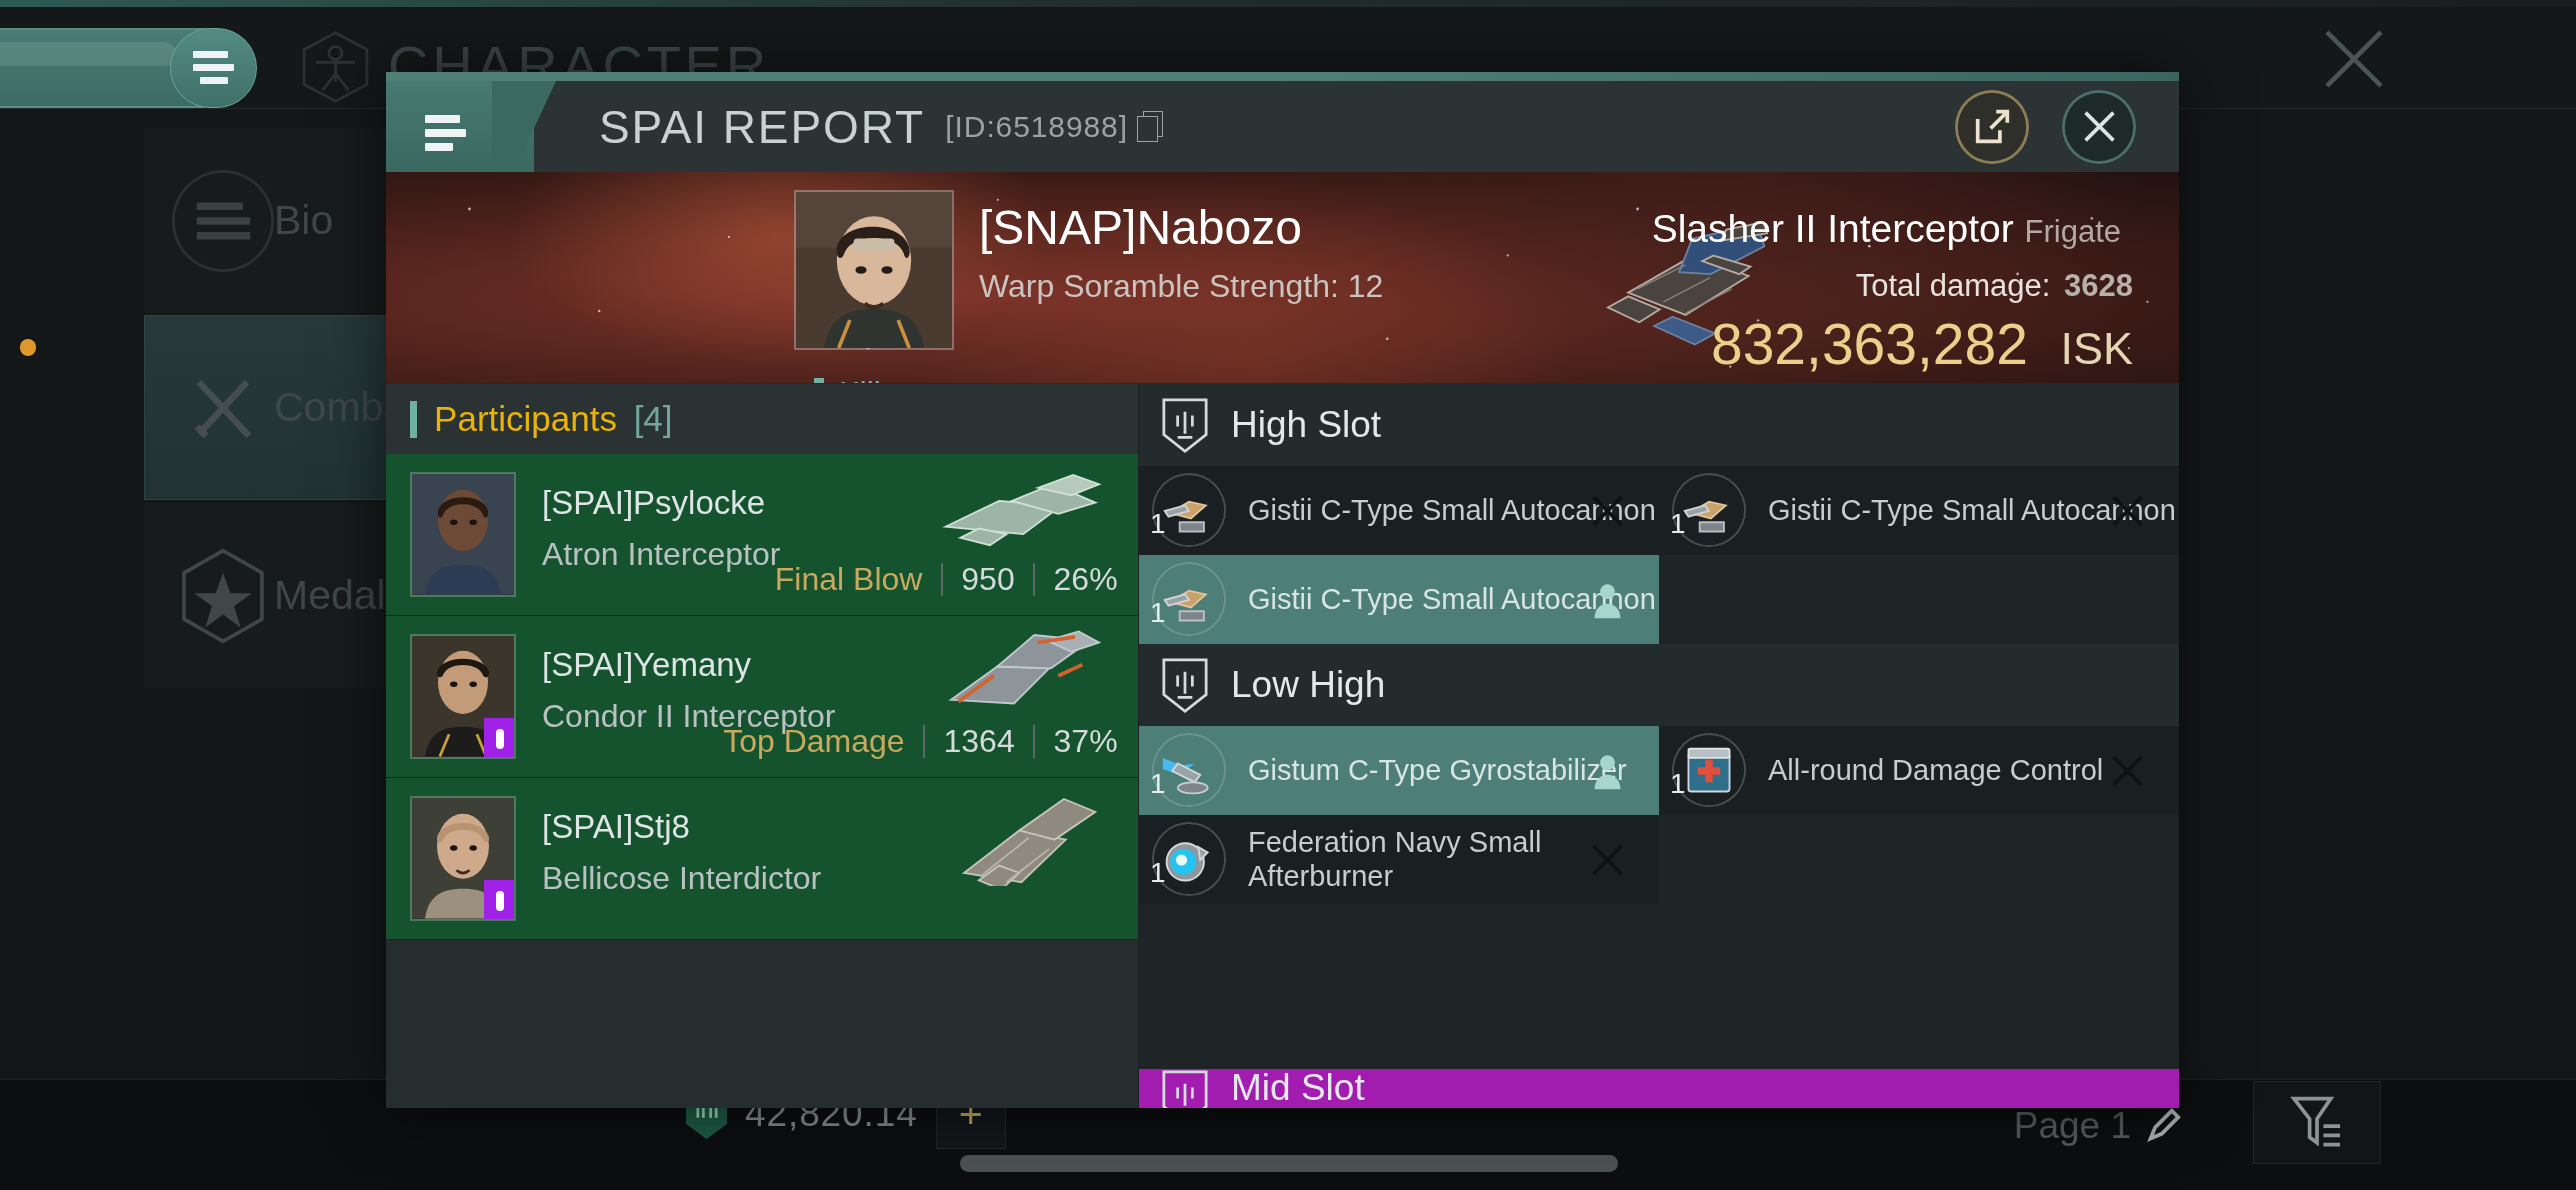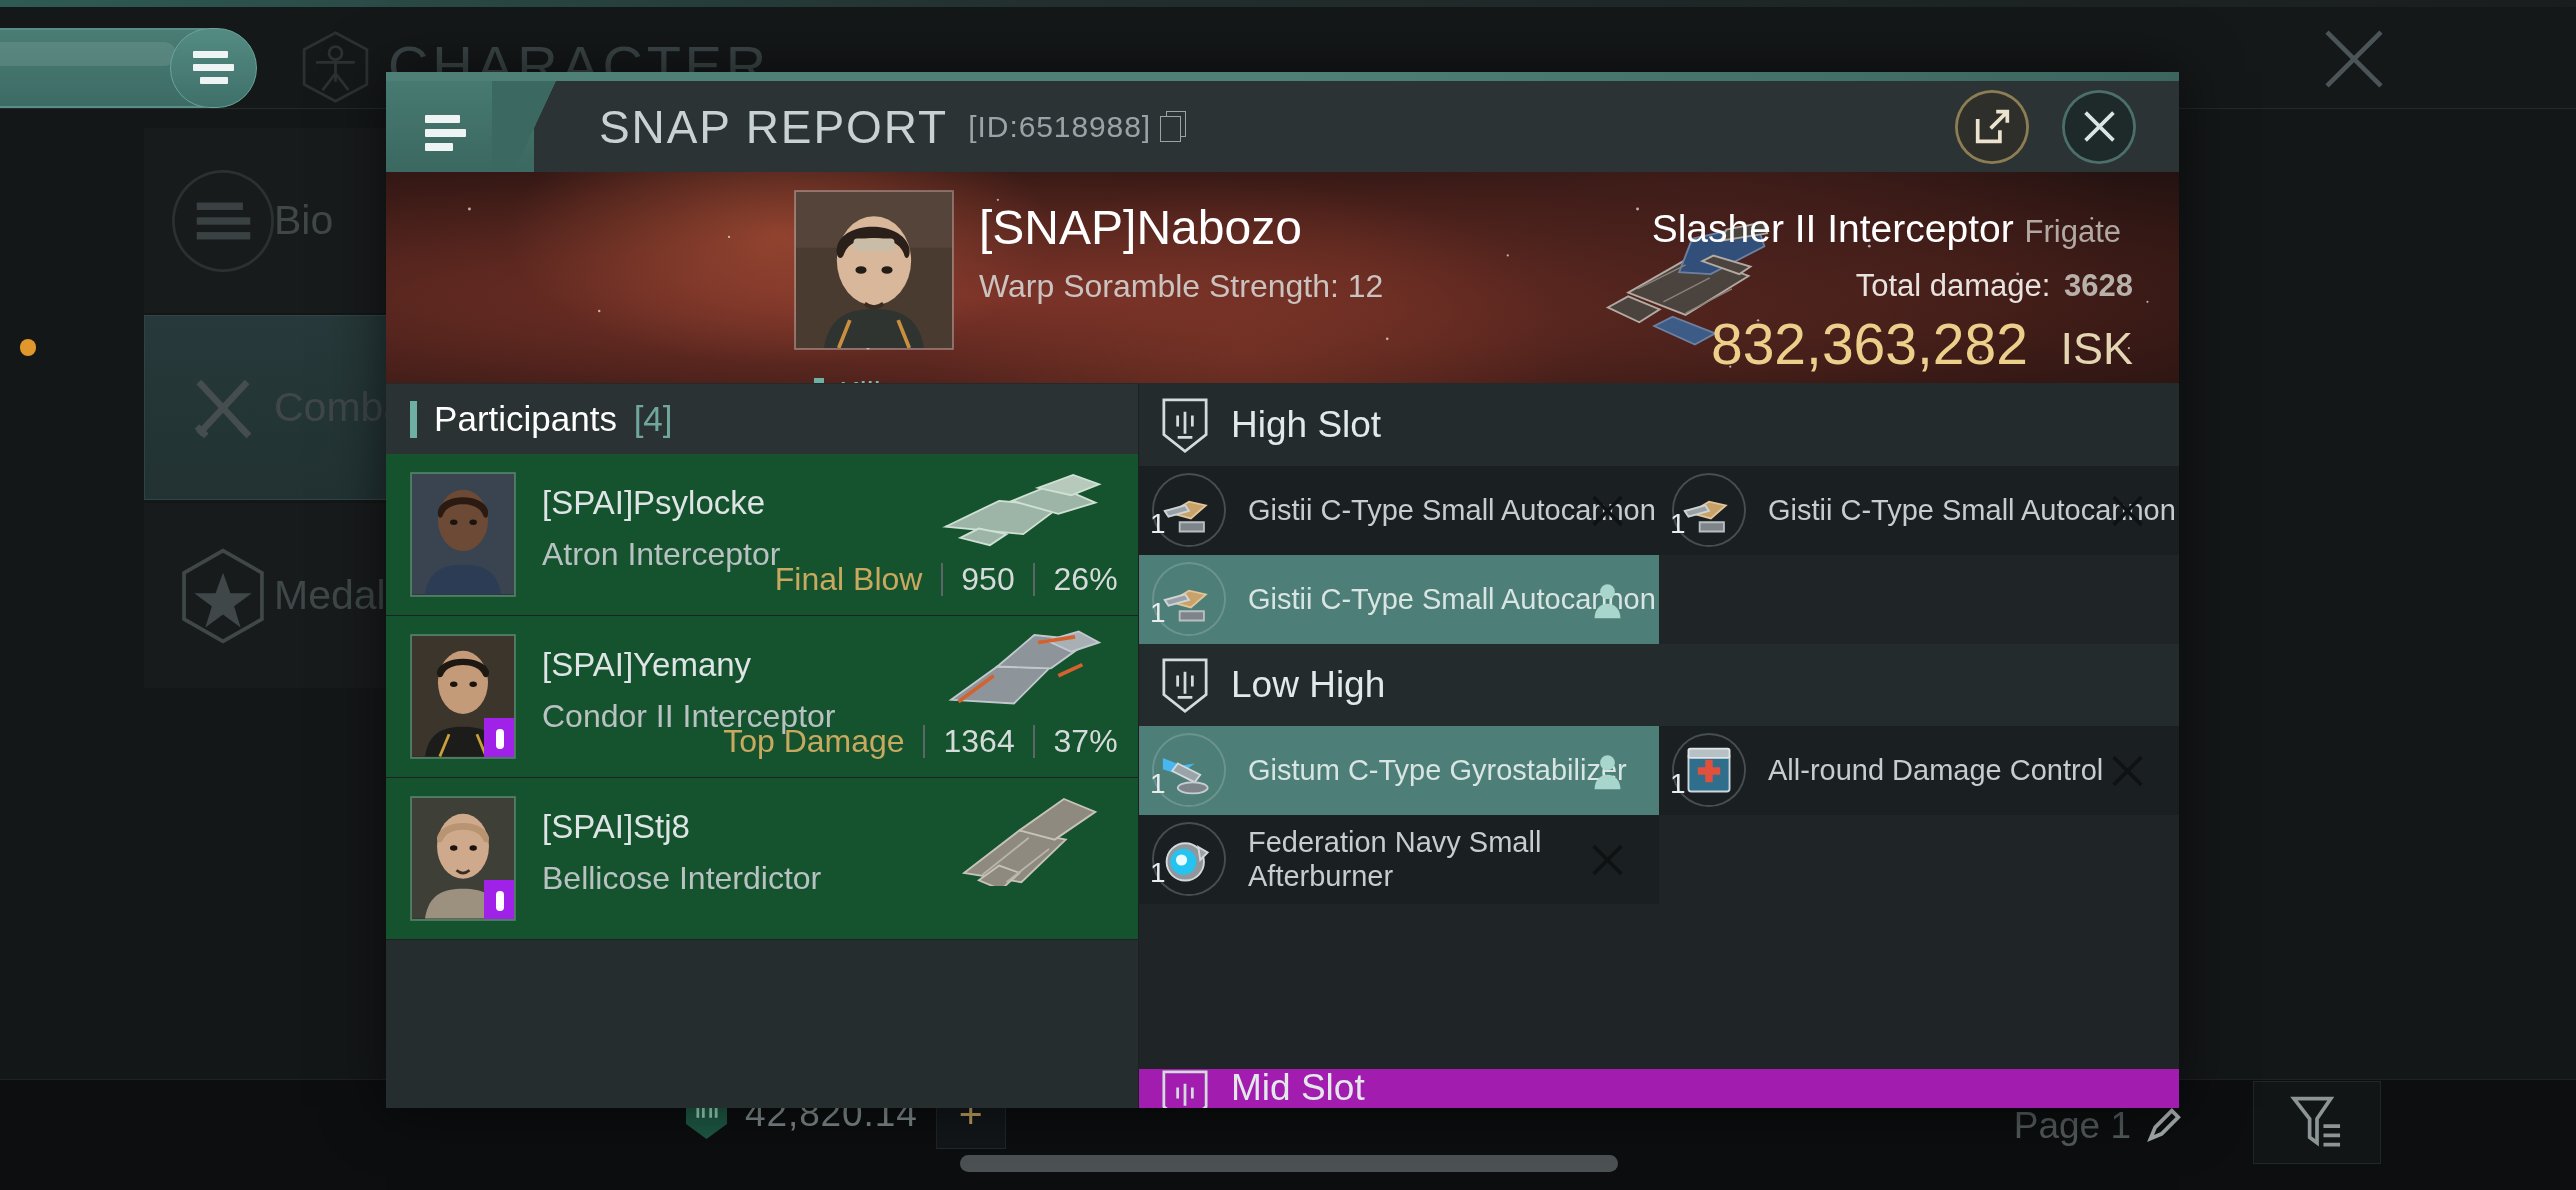--- a/index.html
+++ b/index.html
@@ -113,21 +113,21 @@
   .s-isk span { color:#e4d6b3; font-size:45px; margin-left:16.7px; }
 
   
   .m-body { position:absolute; left:0; top:312px; width:100%; bottom:0; display:flex; }
   .col-left { width:753px; flex:0 0 auto; border-right:1.9px solid #1b2122; background:#262d2f; }
   .col-right { flex:1 1 auto; background:#1f2527; position:relative; }
 
   .part-head { height:70px; display:flex; align-items:center; gap:16.7px; padding-left:24px;
     background:#2a3234; }
   .part-bar { width:7.4px; height:37px; background:#6fb0a4; }
-  .part-title { font-size:35px; color:#ffffff; }
+  .part-title { font-size:35px; color:#eab308; }
   .part-count { font-size:35px; color:#6fa79c; }
 
   .p-row { height:162px; position:relative; border-bottom:1.9px solid #1d2324; background:#14532d; }
   .p-portrait { position:absolute; left:26px; top:20.4px; width:102px; height:121px;
     box-shadow:0 0 0 1.9px rgba(190,200,200,.35); overflow:hidden;
     background:linear-gradient(160deg,#4b4a46,#232524); }
   .p-badge { position:absolute; right:-1.9px; bottom:-1.9px; width:32px; height:41px; background:#a022e8;
     display:flex; align-items:center; justify-content:center; }
   .p-badge::after { content:""; width:7.4px; height:20.4px; border-radius:3.7px; background:#fff; }
   .p-name { position:absolute; left:156px; top:30px; font-size:33px; color:#dfe5e6; }
@@ -253,21 +253,21 @@
   <div id="modal-topline"></div>
 
   <div class="m-header">
     <div class="m-burger">
       <div class="burger-lines">
           <i></i>
           <i></i>
           <i></i>
         </div>
     </div>
-    <div class="m-title">SNAP REPORT</div>
+    <div class="m-title">SPAI REPORT</div>
     <div class="m-id">[ID:6518988]</div>
     <div class="m-copy">
         <i></i>
         <i></i>
       </div>
     <div class="m-hdr-btns">
       <div class="ring-btn ring-gold">
         <svg width="37" height="37" viewBox="0 0 40 40">
           <path d="M4 12v24h24V24" fill="none" stroke="#ece2cd" stroke-width="4"></path>
           <path d="M18 22L36 4M24 4h12v12" fill="none" stroke="#ece2cd" stroke-width="4"></path>

